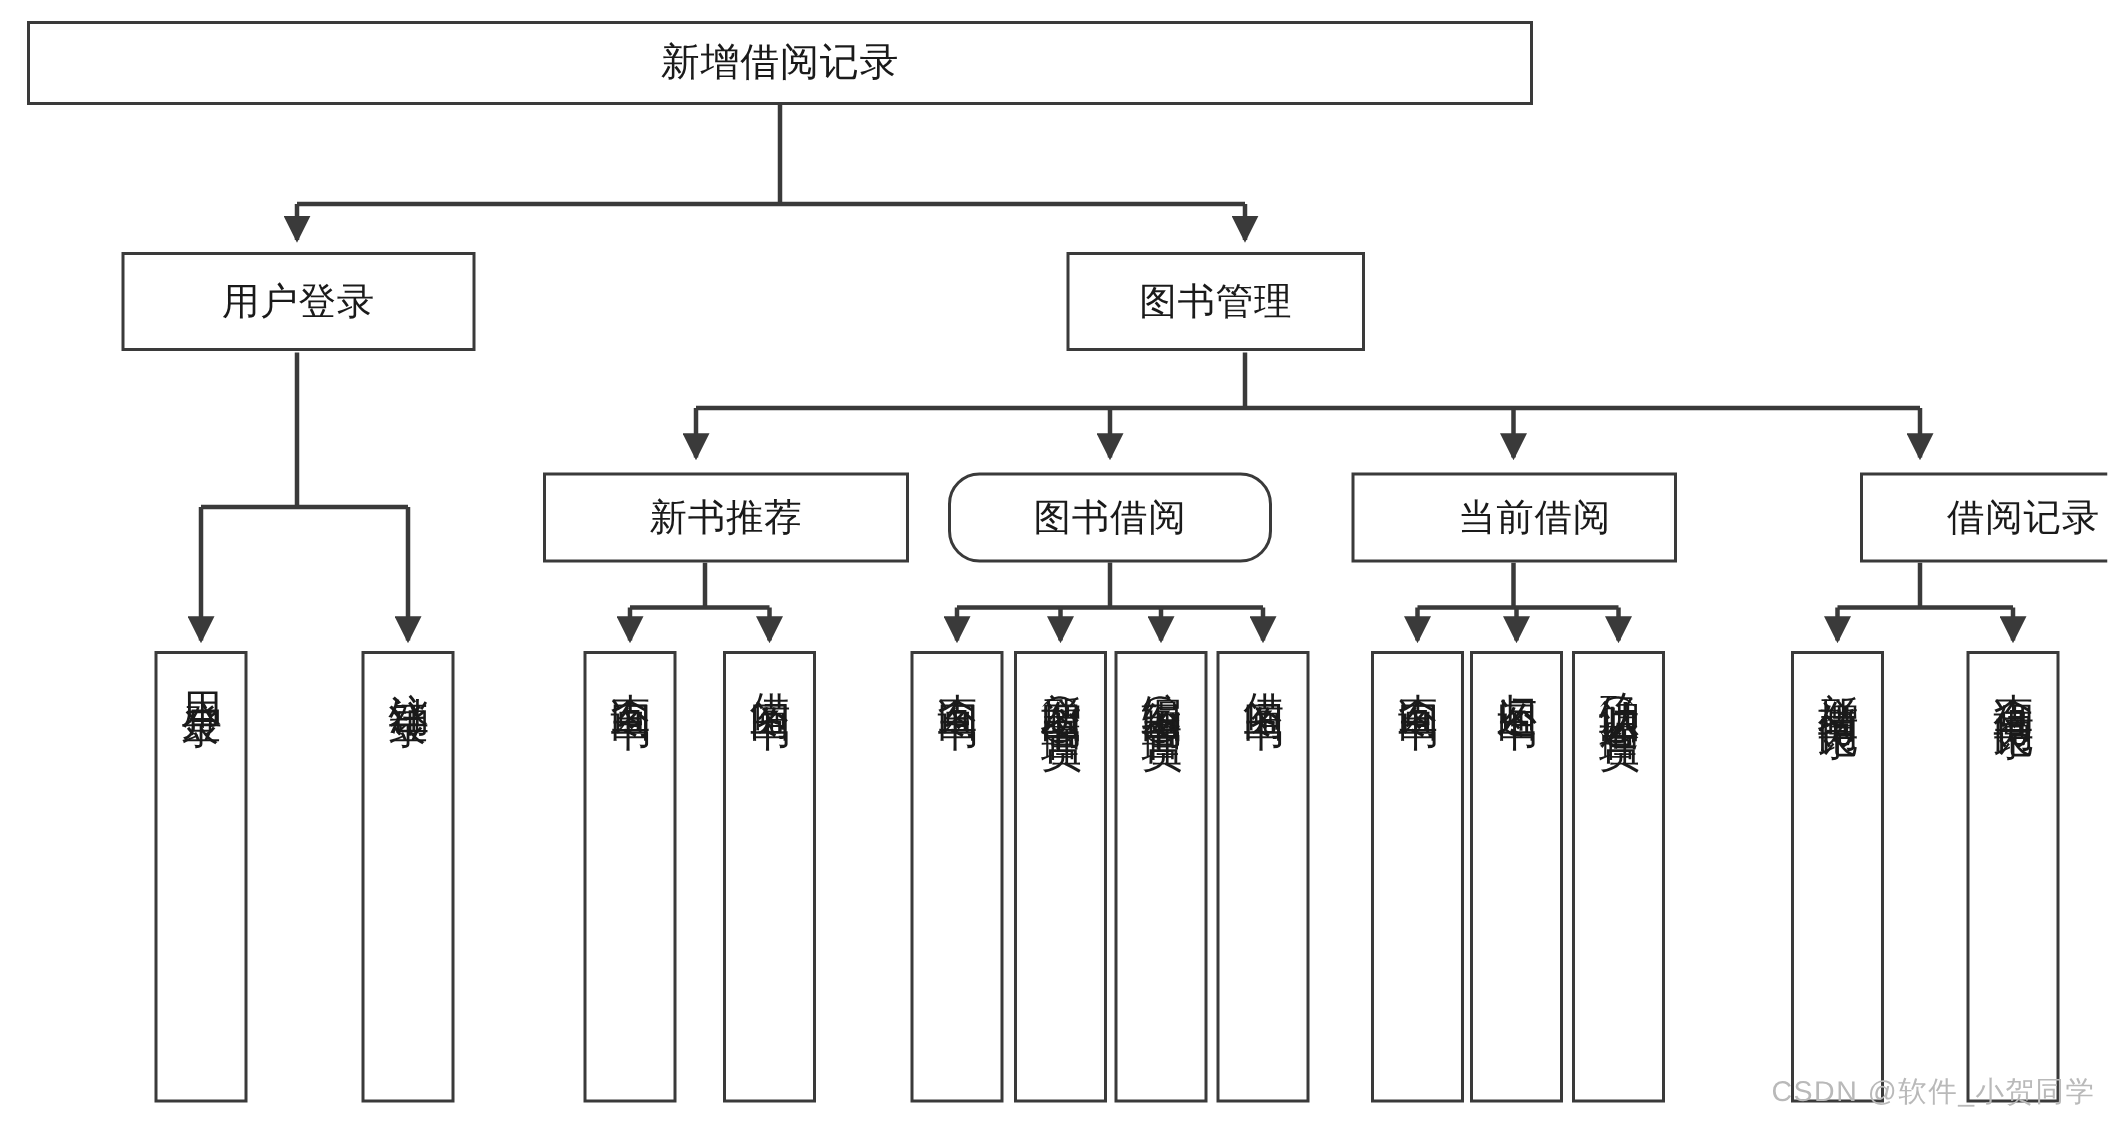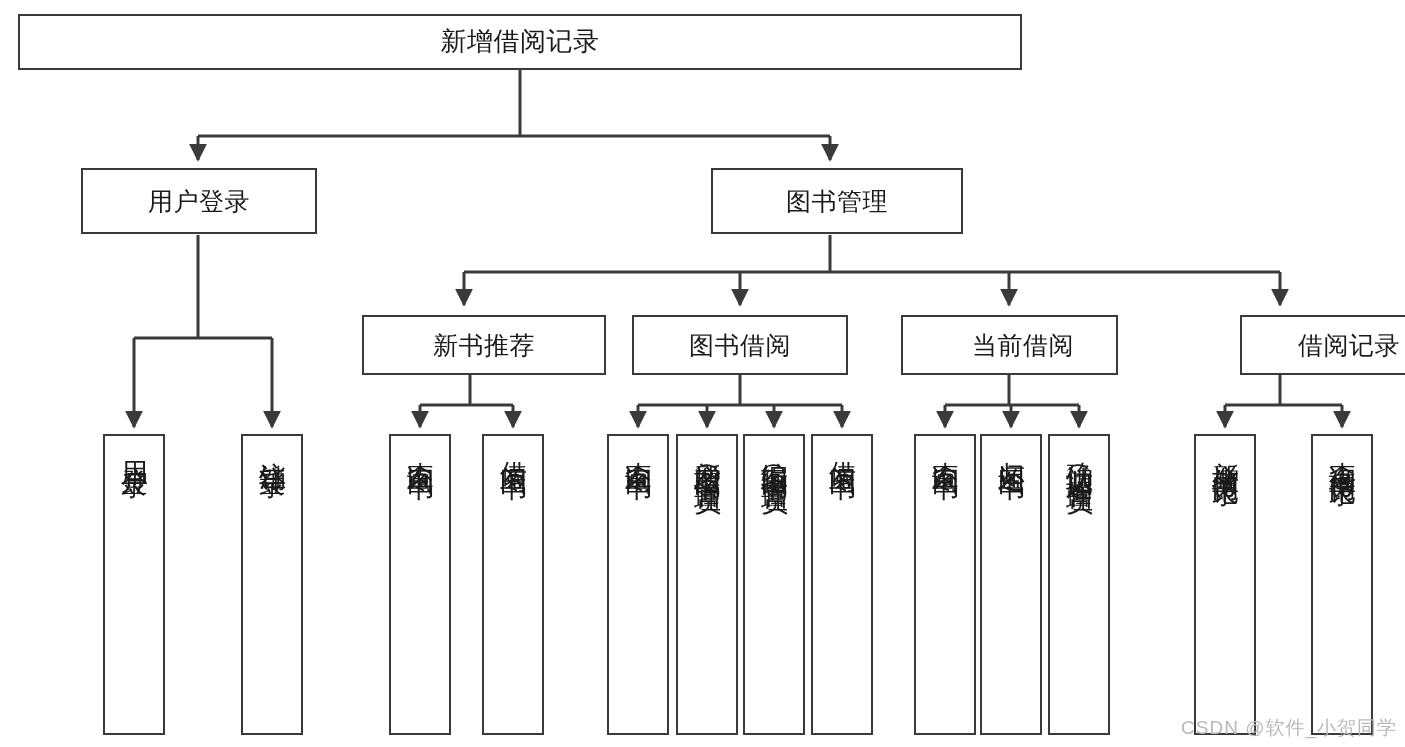--- a/index.html
+++ b/index.html
@@ -131,28 +131,28 @@
     </g>
   </svg>
 
   <div class="node-box root horizontal" style="left:18px; top:14px; width:1004px; height:56px;">
     <span class="node-label">新增借阅记录</span>
   </div>
 
   <div class="node-box horizontal" style="left:81px; top:168px; width:236px; height:66px;">
     <span class="node-label">用户登录</span>
   </div>
-  <div class="node-box horizontal" style="left:711px; top:168px; width:252px; height:66px;">
+  <div class="node-box horizontal" style="left:711px; top:168px; width:199px; height:66px;">
     <span class="node-label">图书管理</span>
   </div>
 
   <div class="node-box horizontal" style="left:362px; top:315px; width:244px; height:60px;">
     <span class="node-label">新书推荐</span>
   </div>
-  <div class="node-box horizontal" style="left:632px; top:315px; width:216px; height:60px;">
+  <div class="node-box horizontal" style="left:632px; top:315px; width:216px; height:60px;border-radius:21px;">
     <span class="node-label">图书借阅</span>
   </div>
   <div class="node-box horizontal" style="left:901px; top:315px; width:217px; height:60px;padding-left:27px;">
     <span class="node-label">当前借阅</span>
   </div>
   <div class="node-box horizontal" style="left:1240px; top:315px; width:218px; height:60px;">
     <span class="node-label">借阅记录</span>
   </div>
 
   <div class="node-box vertical" style="left:103px; top:434px; width:62px; height:301px;">

